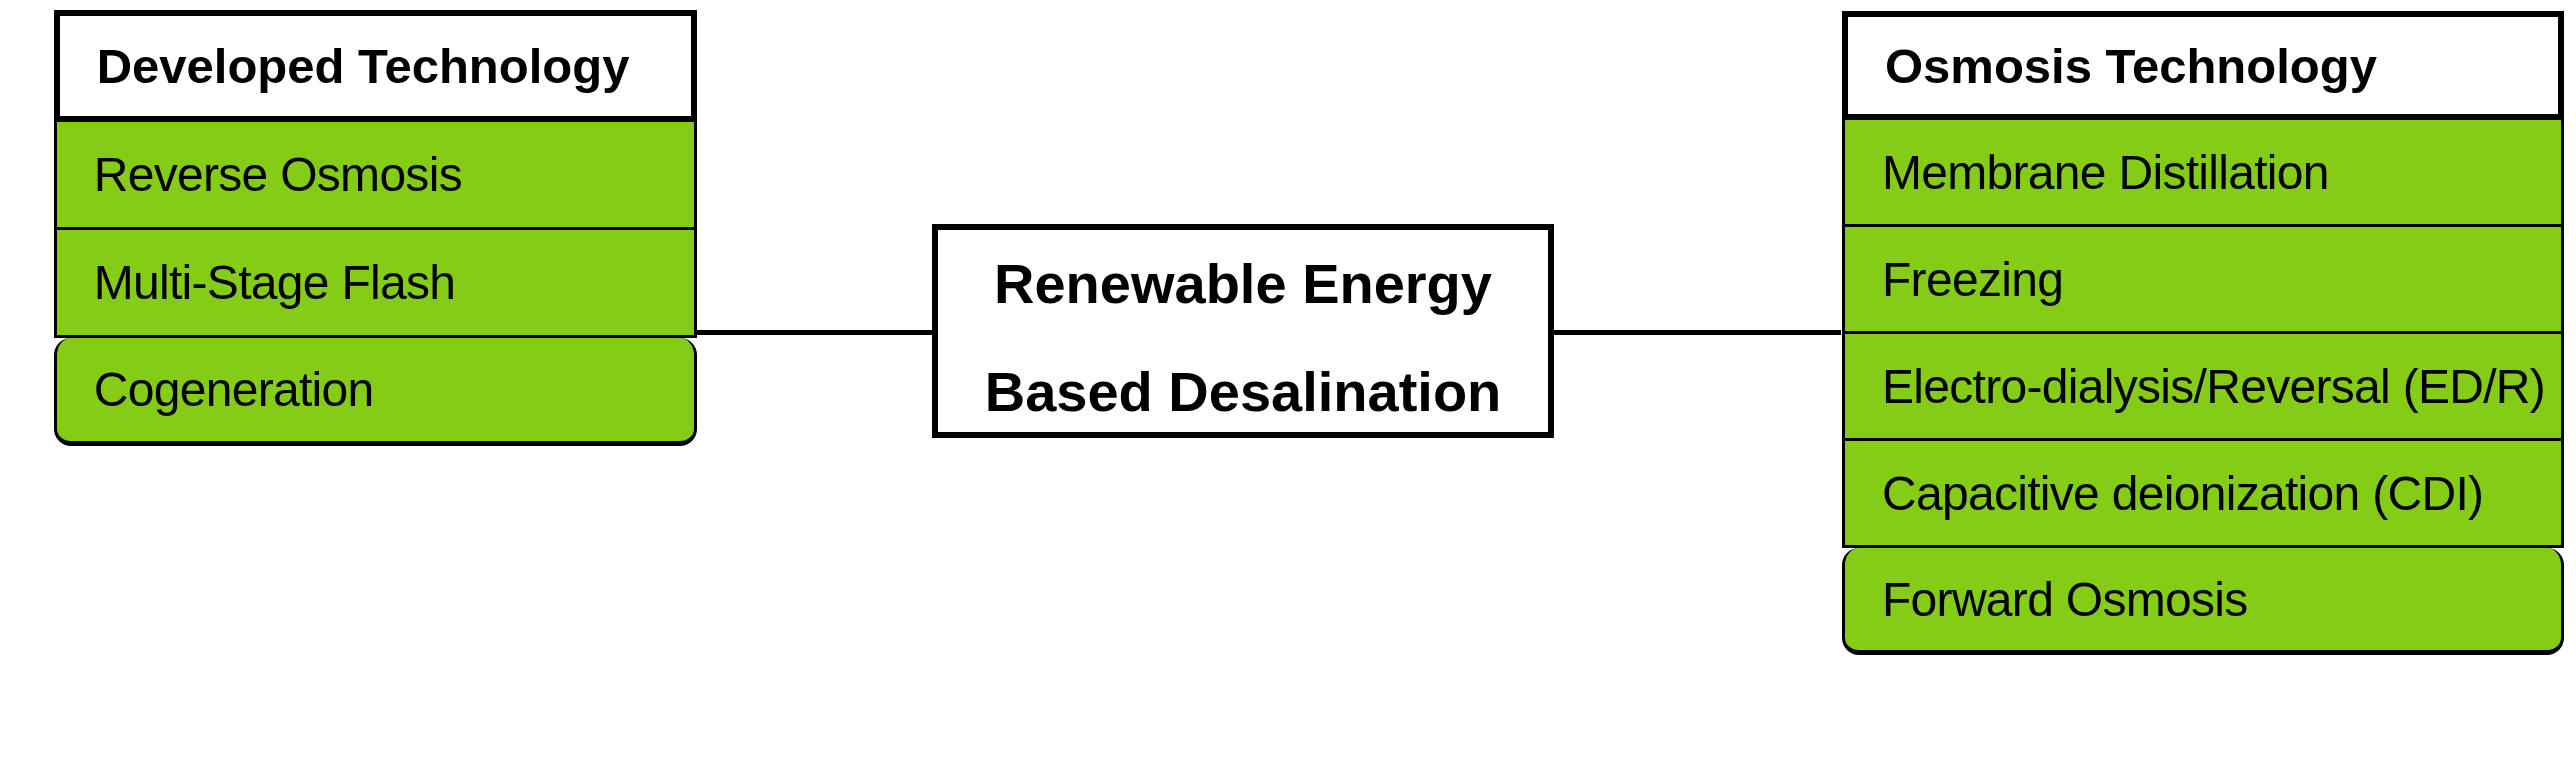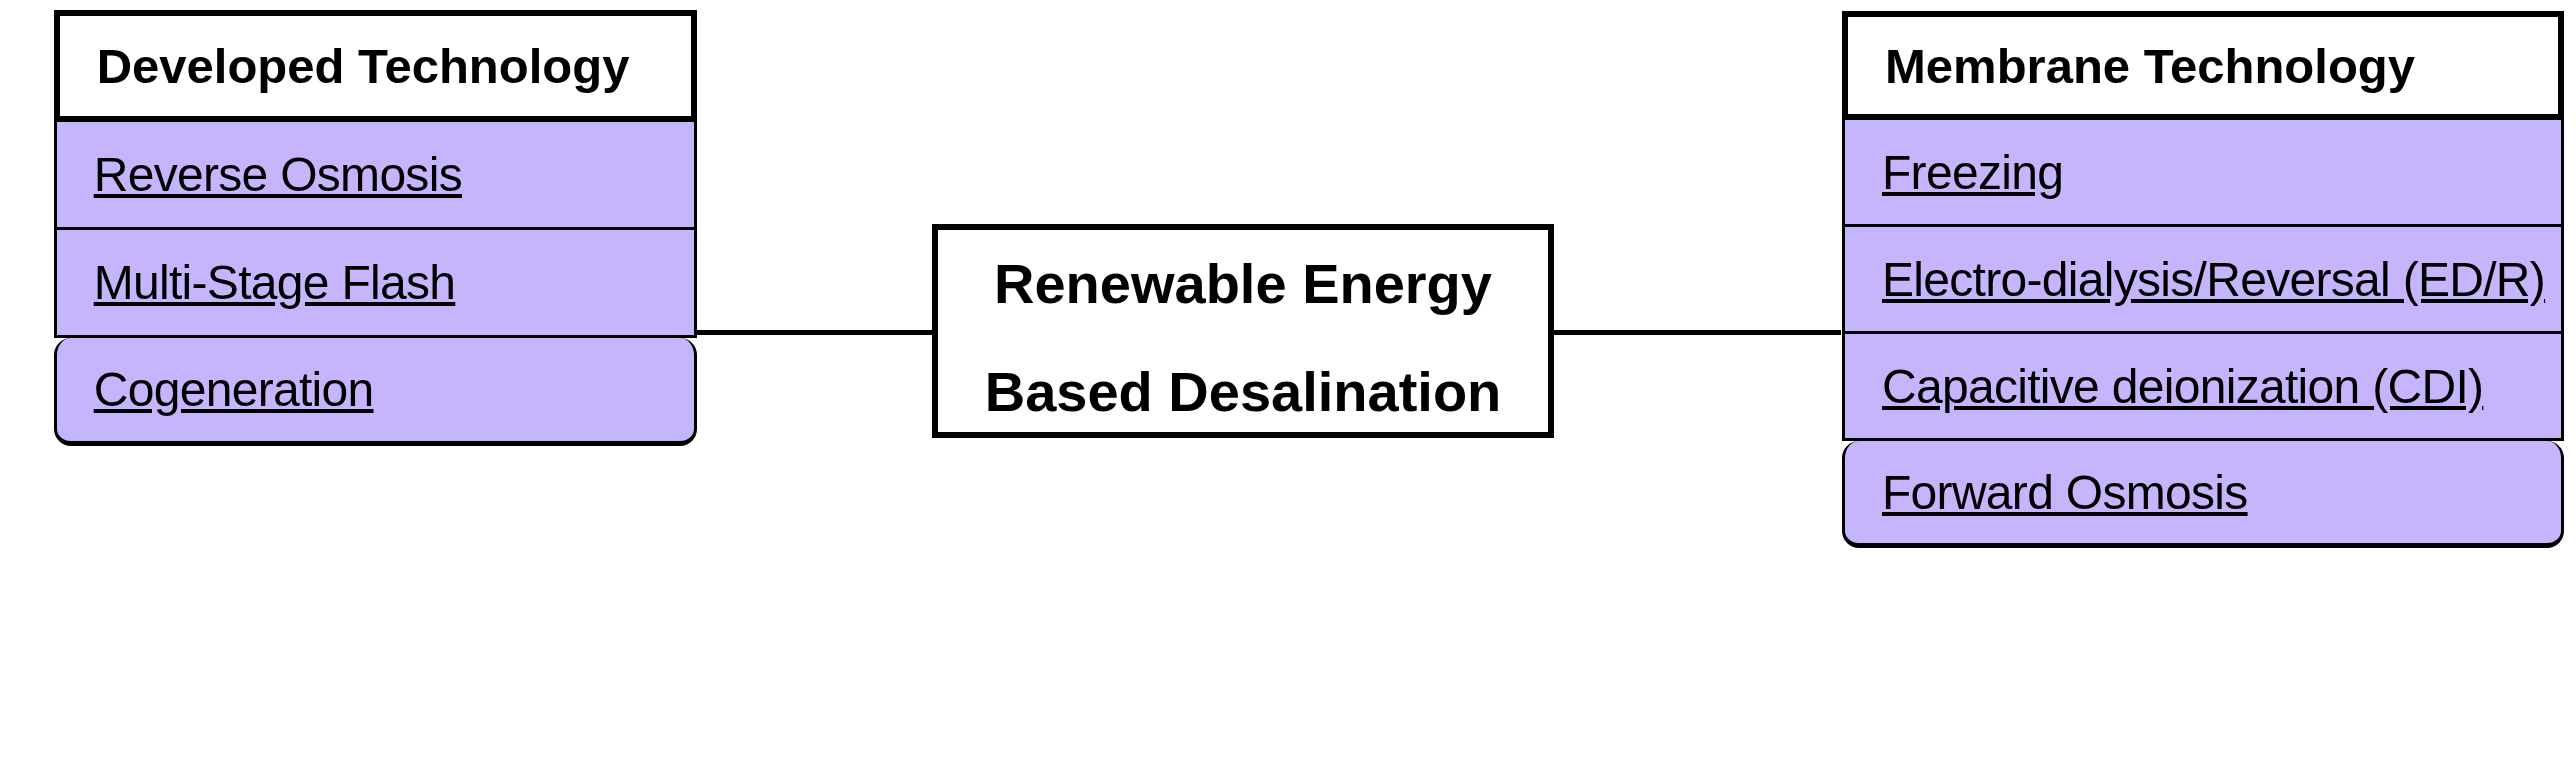--- a/index.html
+++ b/index.html
@@ -32,23 +32,22 @@
   }
   .trow {
     box-sizing: border-box;
     border: 3.7px solid #000000;
     border-top: none;
     display: flex;
     align-items: center;
     padding-left: 37px;
     font-size: 48px;
     letter-spacing: -0.7px;
-    background: #c4b5fd;
+    background: #84cc16;
     white-space: nowrap;
-    text-decoration: underline;
   }
   .trow.last {
     border-bottom-width: 5.2px;
     border-radius: 17px;
   }
   #left-table  { left: 9.7px;  top: 9.7px; width: 687px; padding-left: 44px; }
   #left-table .thead { height: 112px; }
   #left-table .trow  { height: 108px; }
 
   #right-table { left: 1842px; top: 11px; width: 722px; }
@@ -95,19 +94,20 @@
 <div class="connector" id="connector-left"></div>
 
 <div id="center-box">
   <div>Renewable Energy</div>
   <div>Based Desalination</div>
 </div>
 
 <div class="connector" id="connector-right"></div>
 
 <div class="tbl" id="right-table">
-  <div class="thead">Membrane Technology</div>
+  <div class="thead">Osmosis Technology</div>
+  <div class="trow">Membrane Distillation</div>
   <div class="trow">Freezing</div>
   <div class="trow">Electro-dialysis/Reversal (ED/R)</div>
   <div class="trow">Capacitive deionization (CDI)</div>
   <div class="trow last">Forward Osmosis</div>
 </div>
 
 
 </body></html>

